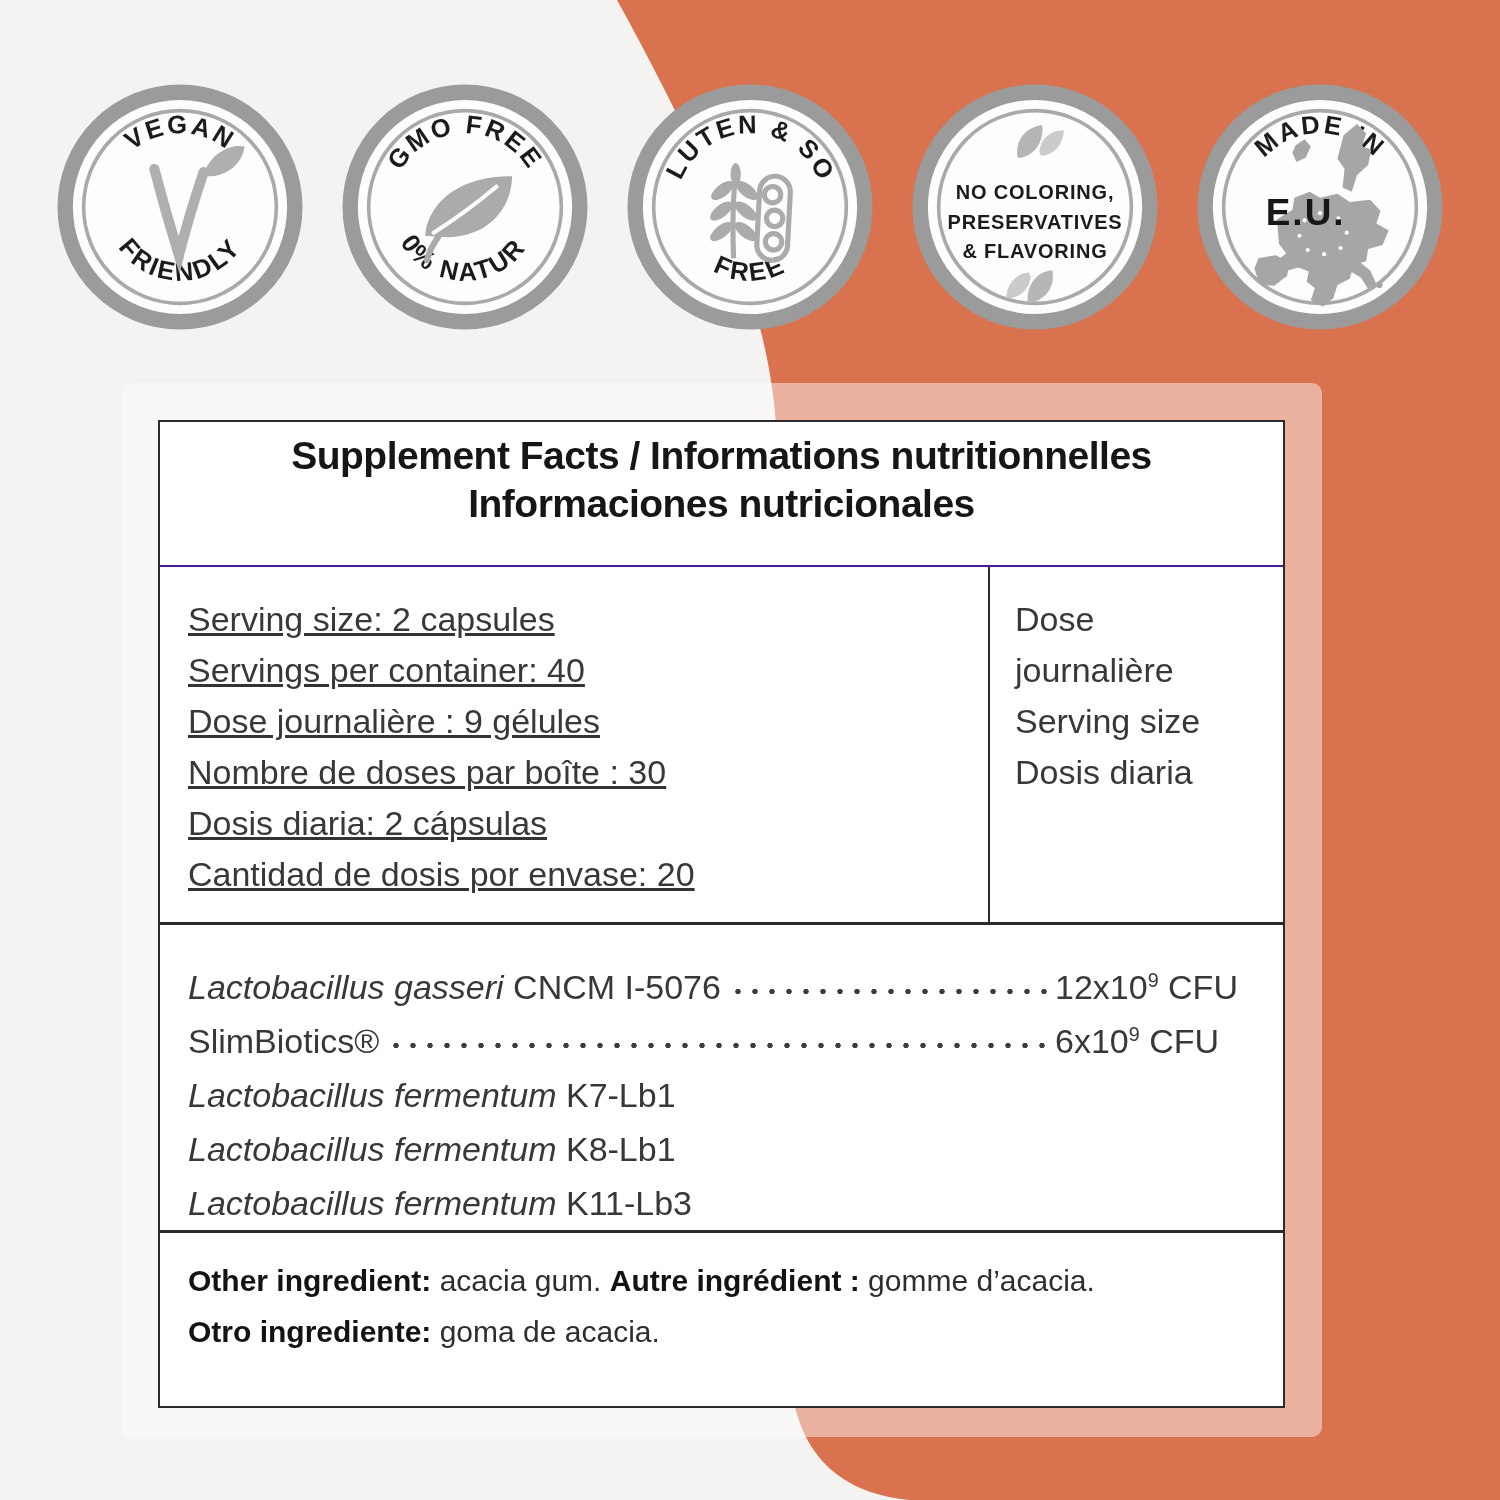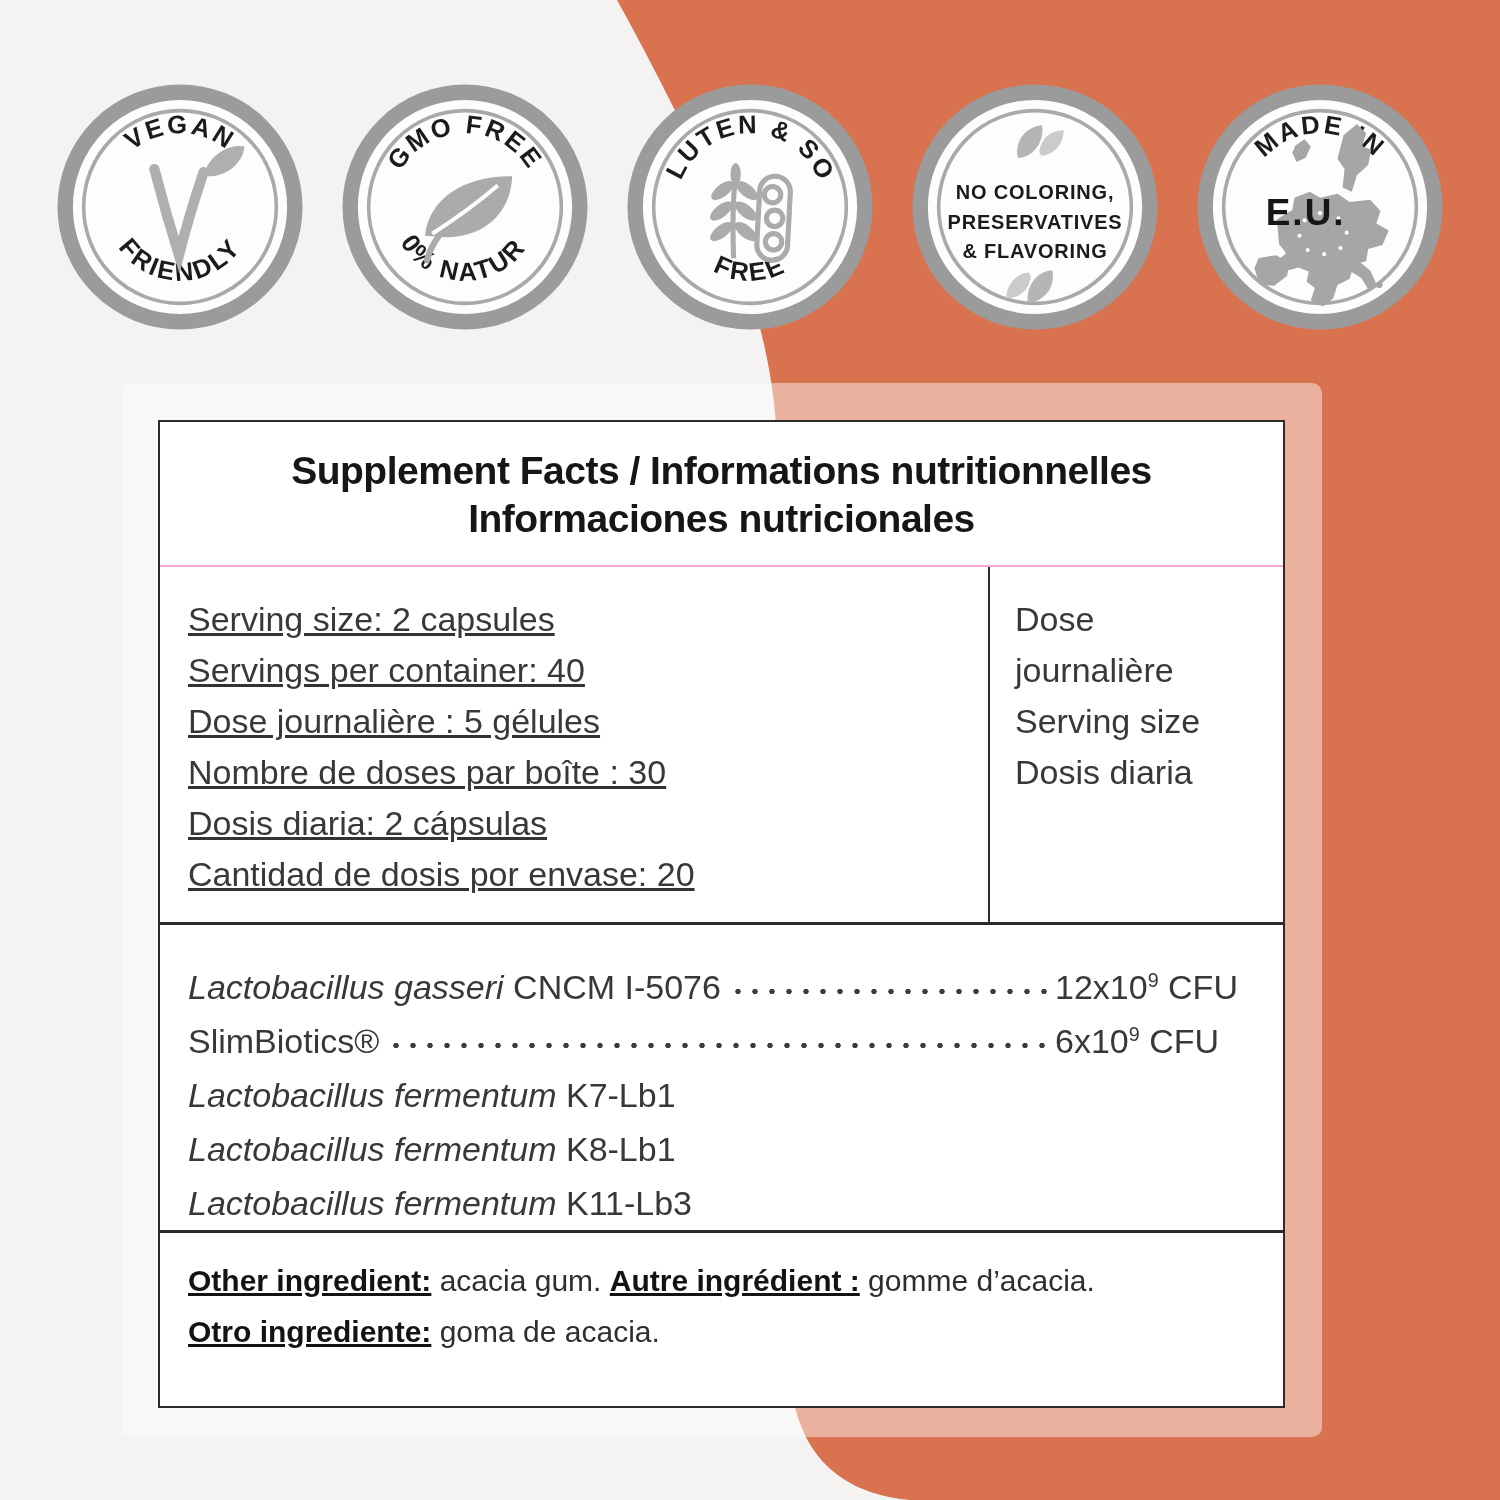--- a/index.html
+++ b/index.html
@@ -28,22 +28,22 @@
     position:absolute; left:122px; top:383px; width:1200px; height:1054px;
     background:rgba(255,255,255,0.45); border-radius:10px;
   }
   .facts-table {
     position:absolute; left:36px; top:37px; width:1127px; height:988px;
     background:#FFFFFF; border:2px solid #2B2B2B;
     display:flex; flex-direction:column;
     color:#333;
   }
   .sec-title {
-    height:145px; border-bottom:2px solid #f9a8d4;
-    text-align:center; padding-top:25px;
+    height:145px; border-bottom:2px solid #4c1d95;
+    text-align:center; padding-top:10px;
   }
   .title-line {
     font-weight:bold; font-size:39px; line-height:48px; letter-spacing:-0.5px;
     color:#161616; white-space:nowrap;
   }
   .sec-serving { height:358px; border-bottom:3px solid #2B2B2B; display:flex; }
   .serving-left { flex:1; padding:27px 0 0 28px;text-decoration:underline; }
   .serving-left .line { font-size:34px; line-height:51px; white-space:nowrap; color:#383838; }
   .serving-right { width:295px; border-left:2px solid #2B2B2B; padding:27px 0 0 25px; }
   .serving-right .line { font-size:34px; line-height:51px; width:190px; color:#383838; }
@@ -55,21 +55,21 @@
   .leaders {
     flex:1; align-self:flex-end; height:7px; margin:0 8px 12px 14px;
     background-image:radial-gradient(circle at 3px 3.5px, #3C3C3C 2.4px, rgba(0,0,0,0) 3px);
     background-size:17px 7px; background-repeat:repeat-x;
   }
   .ing-value { width:186px; white-space:nowrap; }
   sup { font-size:0.58em; vertical-align:super; line-height:0; }
 
   .sec-other { flex:1; padding:22px 28px 0 28px; }
   .other-line { font-size:30px; line-height:51px; color:#2e2e2e; white-space:nowrap; }
-  .other-line b { color:#131313;text-decoration:underline; }
+  .other-line b { color:#131313; }
 </style>
 </head>
 <body>
 
 <svg class="bg-svg" viewBox="0 0 1500 1500" preserveAspectRatio="none" aria-hidden="true">
   <path d="M617,0 C705,160 768,300 776,425 C783,540 781,1180 789,1365 C793,1447 833,1493 910,1500 L1500,1500 L1500,0 Z" fill="#D9734F"></path>
 </svg>
 
 <svg width="0" height="0" style="position:absolute" aria-hidden="true">
   <defs>
@@ -182,21 +182,21 @@
 
     <div class="sec-title">
       <div class="title-line">Supplement Facts / Informations nutritionnelles</div>
       <div class="title-line">Informaciones nutricionales</div>
     </div>
 
     <div class="sec-serving">
       <div class="serving-left">
         <div class="line">Serving size: 2 capsules</div>
         <div class="line">Servings per container: 40</div>
-        <div class="line">Dose journalière : 5 gélules</div>
+        <div class="line">Dose journalière : 9 gélules</div>
         <div class="line">Nombre de doses par boîte : 30</div>
         <div class="line">Dosis diaria: 2 cápsulas</div>
         <div class="line">Cantidad de dosis por envase: 20</div>
       </div>
       <div class="serving-right">
         <div class="line">Dose journalière</div>
         <div class="line">Serving size</div>
         <div class="line">Dosis diaria</div>
       </div>
     </div>

